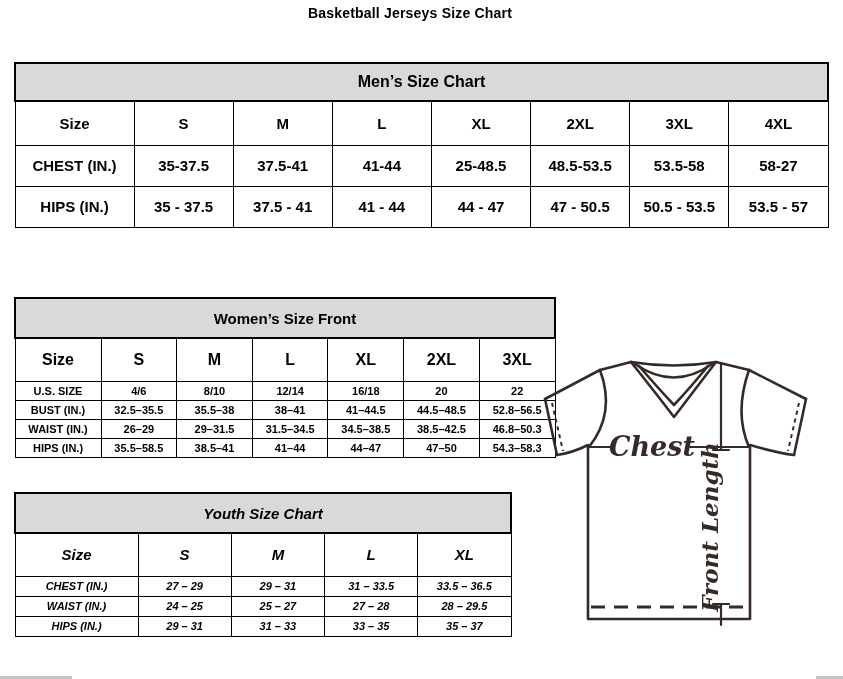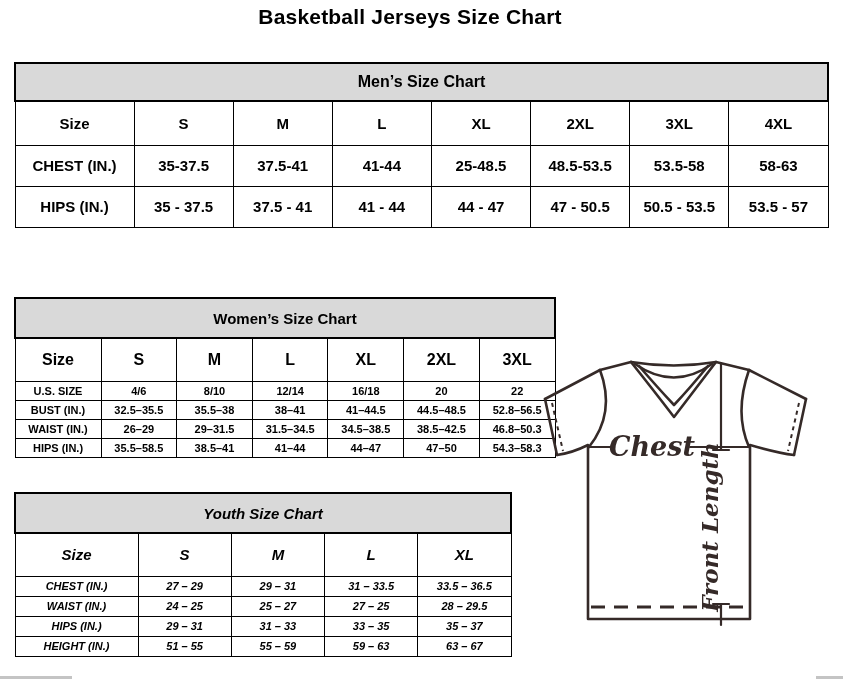--- a/index.html
+++ b/index.html
@@ -3,21 +3,21 @@
 <meta charset="utf-8">
 <style>
   html,body{margin:0;padding:0;}
   body{
     width:843px;height:679px;position:relative;background:#ffffff;
     font-family:"Liberation Sans", sans-serif;color:#000;
     overflow:hidden;
   }
   .page-title{
     position:absolute;left:0;top:5px;width:820px;text-align:center;
-    font-size:21px;font-weight:bold;letter-spacing:0.2px;
+    font-size:14px;font-weight:bold;letter-spacing:0.2px;
   }
   table.size-table{
     position:absolute;border-collapse:collapse;table-layout:fixed;
     background:#fff;
   }
   table.size-table th, table.size-table td{
     border:1.5px solid #000;text-align:center;vertical-align:middle;
     font-weight:bold;padding:0 2px;overflow:hidden;white-space:nowrap;
   }
   table.size-table th.band{
@@ -86,21 +86,21 @@
   </thead>
   <tbody>
       <tr>
         <th>CHEST (IN.)</th>
         <td>35-37.5</td>
         <td>37.5-41</td>
         <td>41-44</td>
         <td>25-48.5</td>
         <td>48.5-53.5</td>
         <td>53.5-58</td>
-        <td>58-63</td>
+        <td>58-27</td>
       </tr>
       <tr>
         <th>HIPS (IN.)</th>
         <td>35 - 37.5</td>
         <td>37.5 - 41</td>
         <td>41 - 44</td>
         <td>44 - 47</td>
         <td>47 - 50.5</td>
         <td>50.5 - 53.5</td>
         <td>53.5 - 57</td>
@@ -113,21 +113,21 @@
       <col style="width: 86px;">
       <col>
       <col>
       <col>
       <col>
       <col>
       <col>
     </colgroup>
   <thead>
     <tr>
-      <th class="band" colspan="7">Women’s Size Chart</th>
+      <th class="band" colspan="7">Women’s Size Front</th>
     </tr>
     <tr class="hdr-row">
         <th>Size</th>
         <th>S</th>
         <th>M</th>
         <th>L</th>
         <th>XL</th>
         <th>2XL</th>
         <th>3XL</th>
       </tr>
@@ -197,37 +197,30 @@
         <th>CHEST (IN.)</th>
         <td>27 – 29</td>
         <td>29 – 31</td>
         <td>31 – 33.5</td>
         <td>33.5 – 36.5</td>
       </tr>
       <tr>
         <th>WAIST (IN.)</th>
         <td>24 – 25</td>
         <td>25 – 27</td>
-        <td>27 – 25</td>
+        <td>27 – 28</td>
         <td>28 – 29.5</td>
       </tr>
       <tr>
         <th>HIPS (IN.)</th>
         <td>29 – 31</td>
         <td>31 – 33</td>
         <td>33 – 35</td>
         <td>35 – 37</td>
       </tr>
-      <tr>
-        <th>HEIGHT (IN.)</th>
-        <td>51 – 55</td>
-        <td>55 – 59</td>
-        <td>59 – 63</td>
-        <td>63 – 67</td>
-      </tr>
     </tbody>
 </table>
 
 <div class="jersey-wrap">
   <svg width="278" height="292" viewBox="0 0 278 292">
 
     <path class="jersey-line" d="M93,7 Q136,14 178,7"></path>
     <path class="jersey-line" d="M97,9 Q136,36 174,9"></path>
     <path class="jersey-line" d="M93,7 Q113,32 136,62 Q159,32 178,7"></path>
     <path class="jersey-line" d="M101,11 Q120,33 136,50 Q152,33 170,11"></path>

